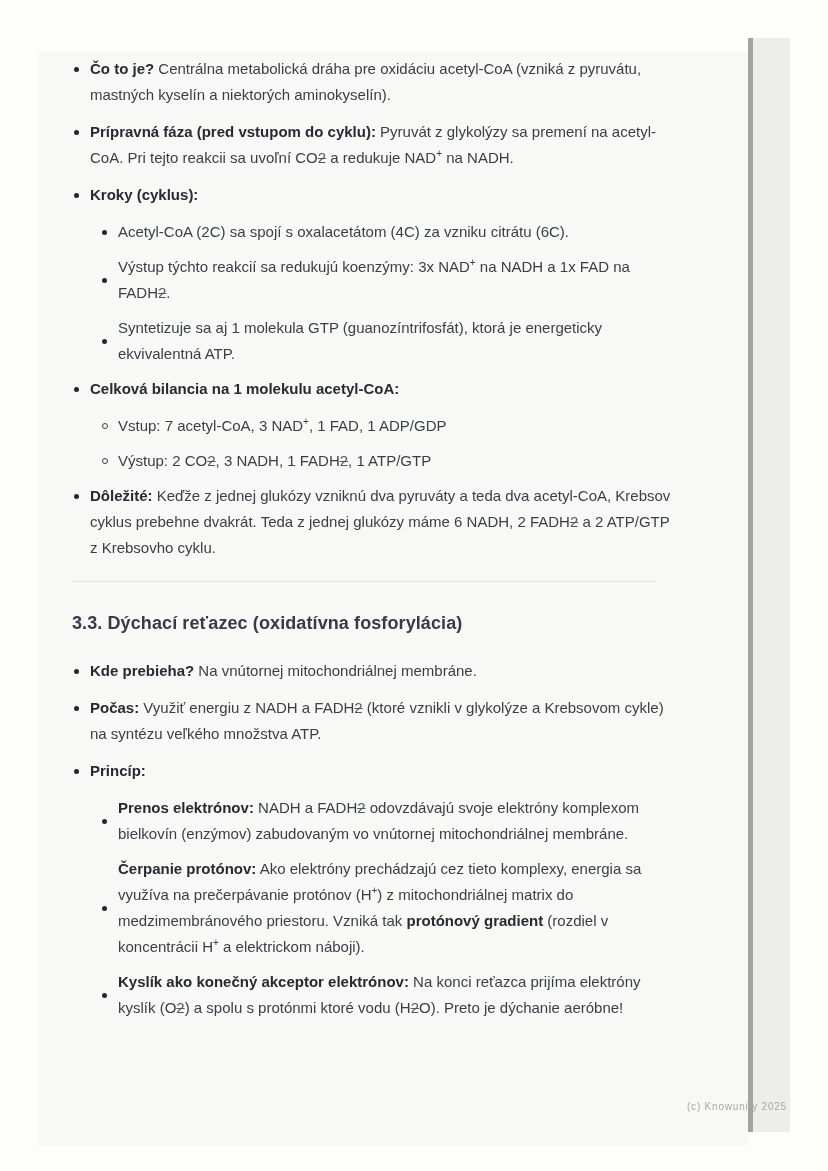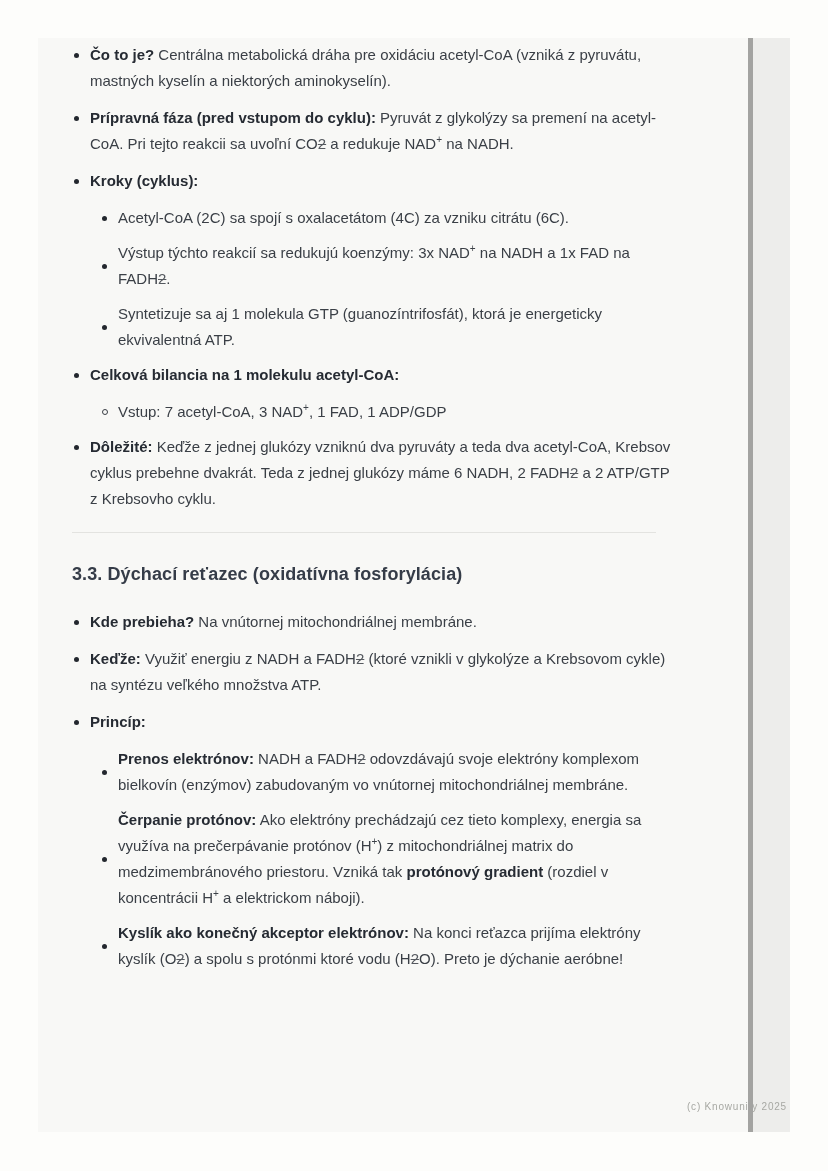--- a/index.html
+++ b/index.html
@@ -4,21 +4,21 @@
 <style>
   html,body{margin:0;padding:0;}
   body{
     width:828px;height:1171px;position:relative;overflow:hidden;
     background:#fdfdfb;
     font-family:"Liberation Sans","DejaVu Sans",sans-serif;
     -webkit-font-smoothing:antialiased;
   }
   .stage{position:absolute;inset:0;}
   .page-card{
-    position:absolute;left:38px;top:38px;width:710px;height:1094px;
+    position:absolute;left:38px;top:52px;width:710px;height:1094px;
     background:#f8f8f6;overflow:hidden;
   }
   .side-strip{
     position:absolute;left:748px;top:38px;width:42px;height:1094px;
     background:#ededeb;
   }
   .scroll-thumb{
     position:absolute;left:748px;top:38px;width:5px;height:1094px;
     background:#a3a3a1;z-index:5;
   }
@@ -86,33 +86,37 @@
           <div class="txt"><span>Syntetizuje sa aj 1 molekula GTP (guanozíntrifosfát), ktorá je energeticky ekvivalentná ATP.</span></div>
         </div>
         <div class="li l1">
           <span class="marker"></span>
           <div class="txt"><span class="b">Celková bilancia na 1 molekulu acetyl-CoA:</span></div>
         </div>
         <div class="li l2">
           <span class="marker circle"></span>
           <div class="txt"><span>Vstup: 7 acetyl-CoA, 3 NAD</span><span class="sup">+</span><span>, 1 FAD, 1 ADP/GDP</span></div>
         </div>
+        <div class="li l2">
+          <span class="marker circle"></span>
+          <div class="txt"><span>Výstup: 2 CO</span><span class="s2">2</span><span>, 3 NADH, 1 FADH</span><span class="s2">2</span><span>, 1 ATP/GTP</span></div>
+        </div>
         <div class="li l1">
           <span class="marker"></span>
           <div class="txt"><span class="b">Dôležité:</span><span> Keďže z jednej glukózy vzniknú dva pyruváty a teda dva acetyl-CoA, Krebsov cyklus prebehne dvakrát. Teda z jednej glukózy máme 6 NADH, 2 FADH</span><span class="s2">2</span><span> a 2 ATP/GTP z Krebsovho cyklu.</span></div>
         </div>
         <hr class="divider">
         <div class="h2">3.3. Dýchací reťazec (oxidatívna fosforylácia)</div>
         <div class="li l1">
           <span class="marker"></span>
           <div class="txt"><span class="b">Kde prebieha?</span><span> Na vnútornej mitochondriálnej membráne.</span></div>
         </div>
         <div class="li l1">
           <span class="marker"></span>
-          <div class="txt"><span class="b">Keďže:</span><span> Využiť energiu z NADH a FADH</span><span class="s2">2</span><span> (ktoré vznikli v glykolýze a Krebsovom cykle) na syntézu veľkého množstva ATP.</span></div>
+          <div class="txt"><span class="b">Počas:</span><span> Využiť energiu z NADH a FADH</span><span class="s2">2</span><span> (ktoré vznikli v glykolýze a Krebsovom cykle) na syntézu veľkého množstva ATP.</span></div>
         </div>
         <div class="li l1">
           <span class="marker"></span>
           <div class="txt"><span class="b">Princíp:</span></div>
         </div>
         <div class="li l2">
           <span class="marker"></span>
           <div class="txt"><span class="b">Prenos elektrónov:</span><span> NADH a FADH</span><span class="s2">2</span><span> odovzdávajú svoje elektróny komplexom bielkovín (enzýmov) zabudovaným vo vnútornej mitochondriálnej membráne.</span></div>
         </div>
         <div class="li l2">

